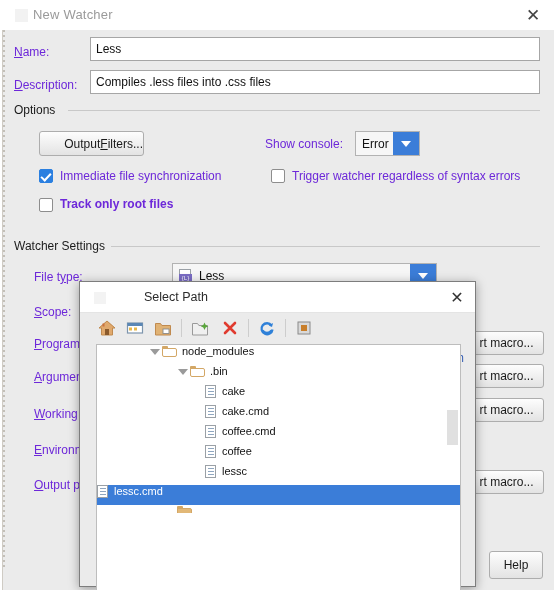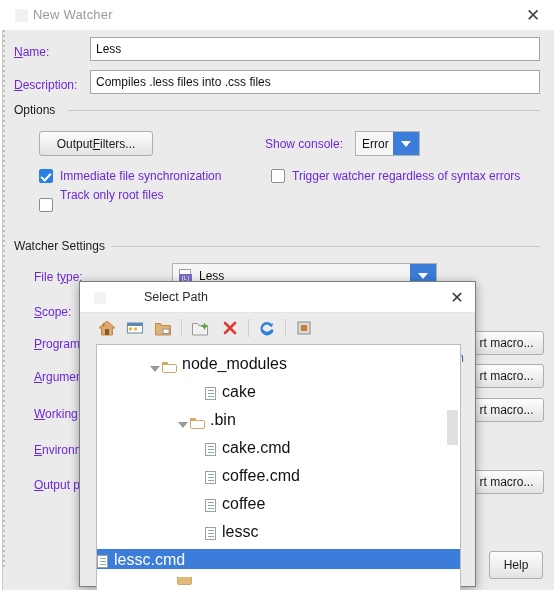--- a/index.html
+++ b/index.html
@@ -57,21 +57,21 @@
   #sp-close{position:absolute;right:6px;top:4px;width:24px;height:22px;color:#333;font-size:16px;
      display:flex;align-items:center;justify-content:center;font-weight:300;}
 
   #sp-toolbar{position:absolute;left:0;top:31px;width:395px;height:30px;}
   .tbicon{position:absolute;top:5px;width:20px;height:20px;}
   .tbsep{position:absolute;top:6px;width:1px;height:18px;background:#cdcdcd;}
   #sp-showpath{position:absolute;right:11px;top:38px;font-size:12px;color:#3b62b5;cursor:default;}
 
   #sp-tree{position:absolute;left:16px;top:62px;width:365px;height:448px;background:#fff;
      border:1px solid #bdbdbd;box-sizing:border-box;overflow:hidden;}
-  .trow{position:relative;height:20px;display:flex;align-items:flex-end;font-size:16px;color:#111;white-space:nowrap;margin-top:8px;}
+  .trow{position:relative;height:20px;display:flex;align-items:flex-start;font-size:11px;color:#111;white-space:nowrap;}
   .trow.sel{background:#3b7dd8;color:#fff;}
   .caret{width:11px;height:11px;position:relative;flex:0 0 auto;margin-right:2px;}
   .caret:after{content:"";position:absolute;left:1px;top:4px;border-left:5px solid transparent;
      border-right:5px solid transparent;border-top:6px solid #9a9a9a;}
   .folder{width:15px;height:12px;position:relative;flex:0 0 auto;margin-right:5px;}
   .folder:before{content:"";position:absolute;left:0;top:1px;width:6px;height:3px;background:#d3a766;border-radius:1px 1px 0 0;}
   .folder:after{content:"";position:absolute;left:0;top:3px;width:15px;height:9px;background:#fff;
      border:1.5px solid #d3a766;box-sizing:border-box;border-radius:0 2px 2px 2px;}
   .folder.filled:after{background:#e2b877;}
   .fileic{width:12px;height:14px;position:relative;flex:0 0 auto;margin-right:5px;}
@@ -99,36 +99,36 @@
 
   <div class="lbl" style="left:14px;top:45px;"><u>N</u>ame:</div>
   <div class="tfield" style="left:90px;top:37px;width:450px;height:24px;">Less</div>
 
   <div class="lbl" style="left:14px;top:78px;"><u>D</u>escription:</div>
   <div class="tfield" style="left:90px;top:70px;width:450px;height:24px;">Compiles .less files into .css files</div>
 
   <div class="group-title" style="left:14px;top:103px;">Options</div>
   <div class="group-line" style="left:68px;top:110px;width:472px;"></div>
 
-  <div class="btn" style="left:39px;top:131px;width:114px;height:25px;">Output <u>F</u>ilters...</div>
+  <div class="btn" style="left:39px;top:131px;width:105px;height:25px;justify-content:flex-end;">Output <u>F</u>ilters...</div>
 
   <div class="lbl" style="left:265px;top:137px;text-align:center;">Show console:</div>
   <div class="combo" style="left:355px;top:131px;width:65px;height:25px;">
     <div class="val">Error</div>
     <div class="arrow"></div>
   </div>
 
   <div class="cbx on" style="left:39px;top:169px;"></div>
   <div class="lbl" style="left:60px;top:169px;">Immediate file synchronization</div>
 
   <div class="cbx" style="left:271px;top:169px;"></div>
   <div class="lbl" style="left:292px;top:169px;">Trigger watcher regardless of syntax errors</div>
 
   <div class="cbx" style="left:39px;top:198px;"></div>
-  <div class="lbl" style="left:60px;top:188px;">Track only root files</div>
+  <div class="lbl" style="left:60px;top:197px;font-weight:bold;">Track only root files</div>
 
   <div class="group-title" style="left:14px;top:239px;">Watcher Settings</div>
   <div class="group-line" style="left:110px;top:246px;width:430px;"></div>
 
   <div class="lbl" style="left:34px;top:270px;">File t<u>y</u>pe:</div>
   <div class="combo" style="left:172px;top:263px;width:265px;height:26px;">
     <span class="lessicon">
       <span class="pg"></span>
         <span class="tag">{L}</span>
     </span>
@@ -222,31 +222,31 @@
   <div id="sp-tree">
     <div id="tree-scrollbar">
       <div id="tree-thumb"></div>
     </div>
     <div id="tree-rows">
         <div class="trow" style="padding-left: 52px;">
           <span class="caret"></span>
           <span class="folder"></span>
           <span>node_modules</span>
         </div>
-        <div class="trow" style="padding-left: 108px;">
-          <span class="fileic"></span>
-          <span>cake</span>
-        </div>
         <div class="trow" style="padding-left: 80px;">
           <span class="caret"></span>
           <span class="folder"></span>
           <span>.bin</span>
         </div>
         <div class="trow" style="padding-left: 108px;">
           <span class="fileic"></span>
+          <span>cake</span>
+        </div>
+        <div class="trow" style="padding-left: 108px;">
+          <span class="fileic"></span>
           <span>cake.cmd</span>
         </div>
         <div class="trow" style="padding-left: 108px;">
           <span class="fileic"></span>
           <span>coffee.cmd</span>
         </div>
         <div class="trow" style="padding-left: 108px;">
           <span class="fileic"></span>
           <span>coffee</span>
         </div>

